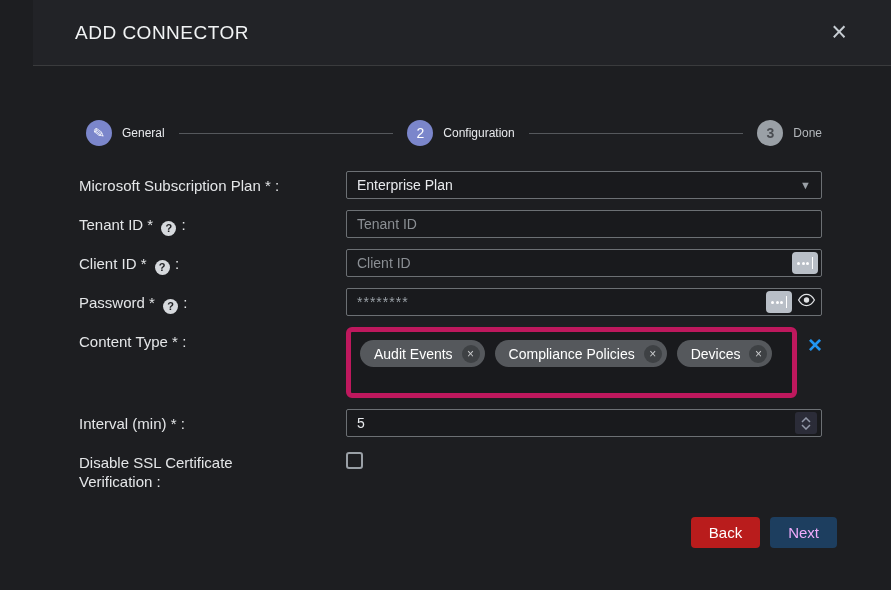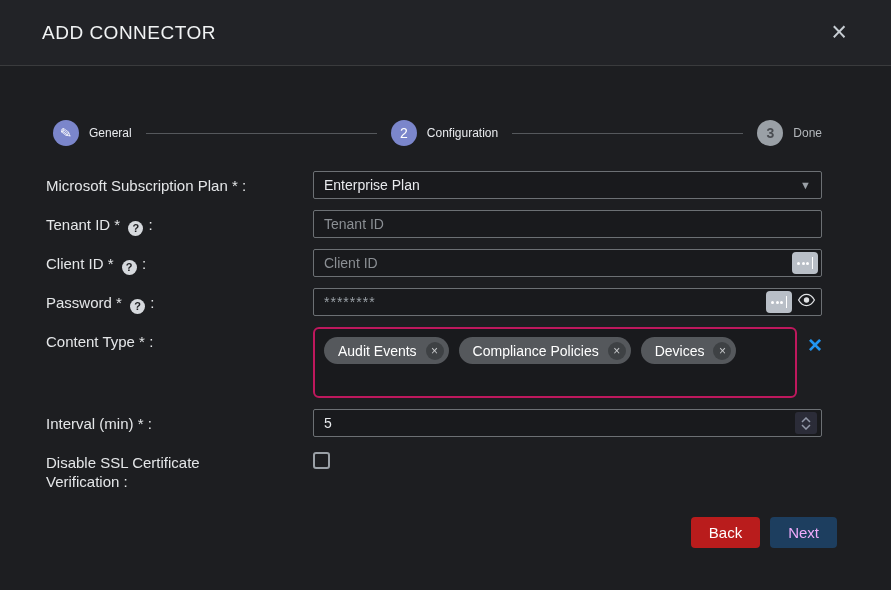--- a/index.html
+++ b/index.html
@@ -3,21 +3,21 @@
 <meta charset="utf-8">
 <style>
   * { box-sizing: border-box; margin: 0; padding: 0; }
   html, body { width: 891px; height: 590px; }
   body {
     background: #1d1e21;
     font-family: "Liberation Sans", sans-serif;
     color: #e8eaed;
     overflow: hidden;
   }
-  .dialog { width: 891px; height: 590px; display: flex; flex-direction: column; }
+  .dialog { width: 891px; height: 590px; display: flex; flex-direction: column; padding-left: 33px; }
 
   
   .dialog-header {
     height: 66px; flex: 0 0 66px;
     background: #222327;
     border-bottom: 1px solid #3a3b3d;
     display: flex; align-items: center;
     padding: 0 44px 0 42px;
   }
   .dialog-title { font-size: 19px; font-weight: 500; letter-spacing: .5px; color: #f1f3f4; }
@@ -89,21 +89,21 @@
   .eye-btn {
     position: absolute; top: 5px; right: 6px;
     background: none; border: none; cursor: pointer; padding: 0;
     display: flex; align-items: center;
   }
 
   
   .ct-wrap { display: flex; align-items: flex-start; }
   .ct-box {
     flex: 1; min-height: 71px;
-    background: #191a1d; border: 2px solid #be185d; border-radius: 6px;
+    background: #191a1d; border: 5px solid #be185d; border-radius: 6px;
     padding: 8px 9px; display: flex; flex-wrap: wrap; gap: 10px; align-content: flex-start;
   }
   .chip {
     display: inline-flex; align-items: center; gap: 9px;
     background: #55585c; border-radius: 14px; height: 27px;
     padding: 0 5px 0 14px; color: #ffffff; font-size: 14px;
   }
   .chip-x {
     width: 18px; height: 18px; border-radius: 50%;
     background: #3e4144; color: #c9cbcd;

